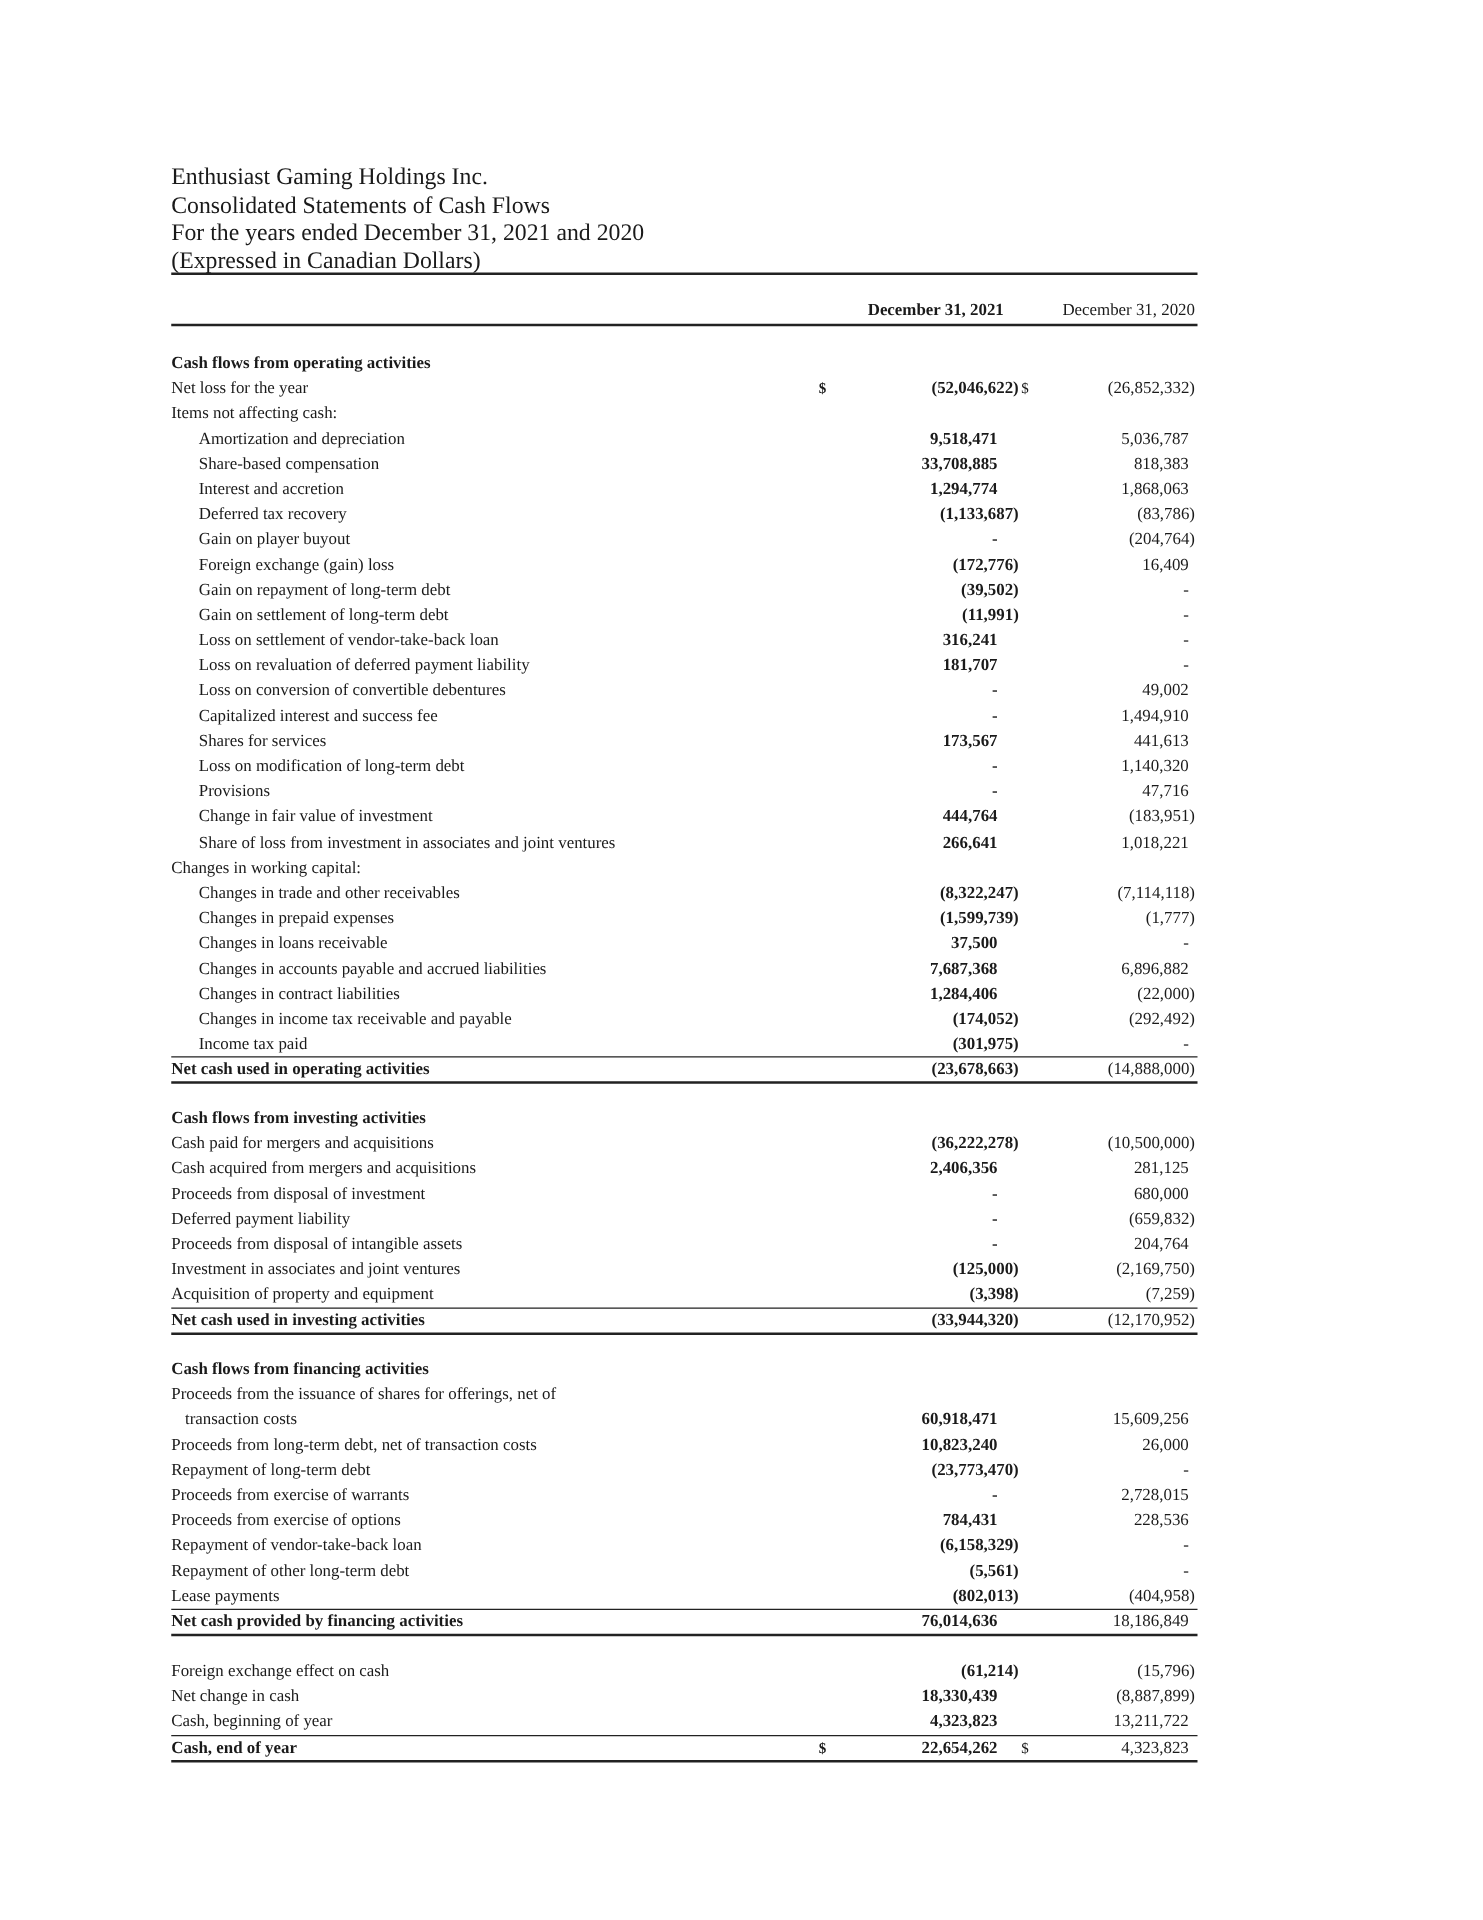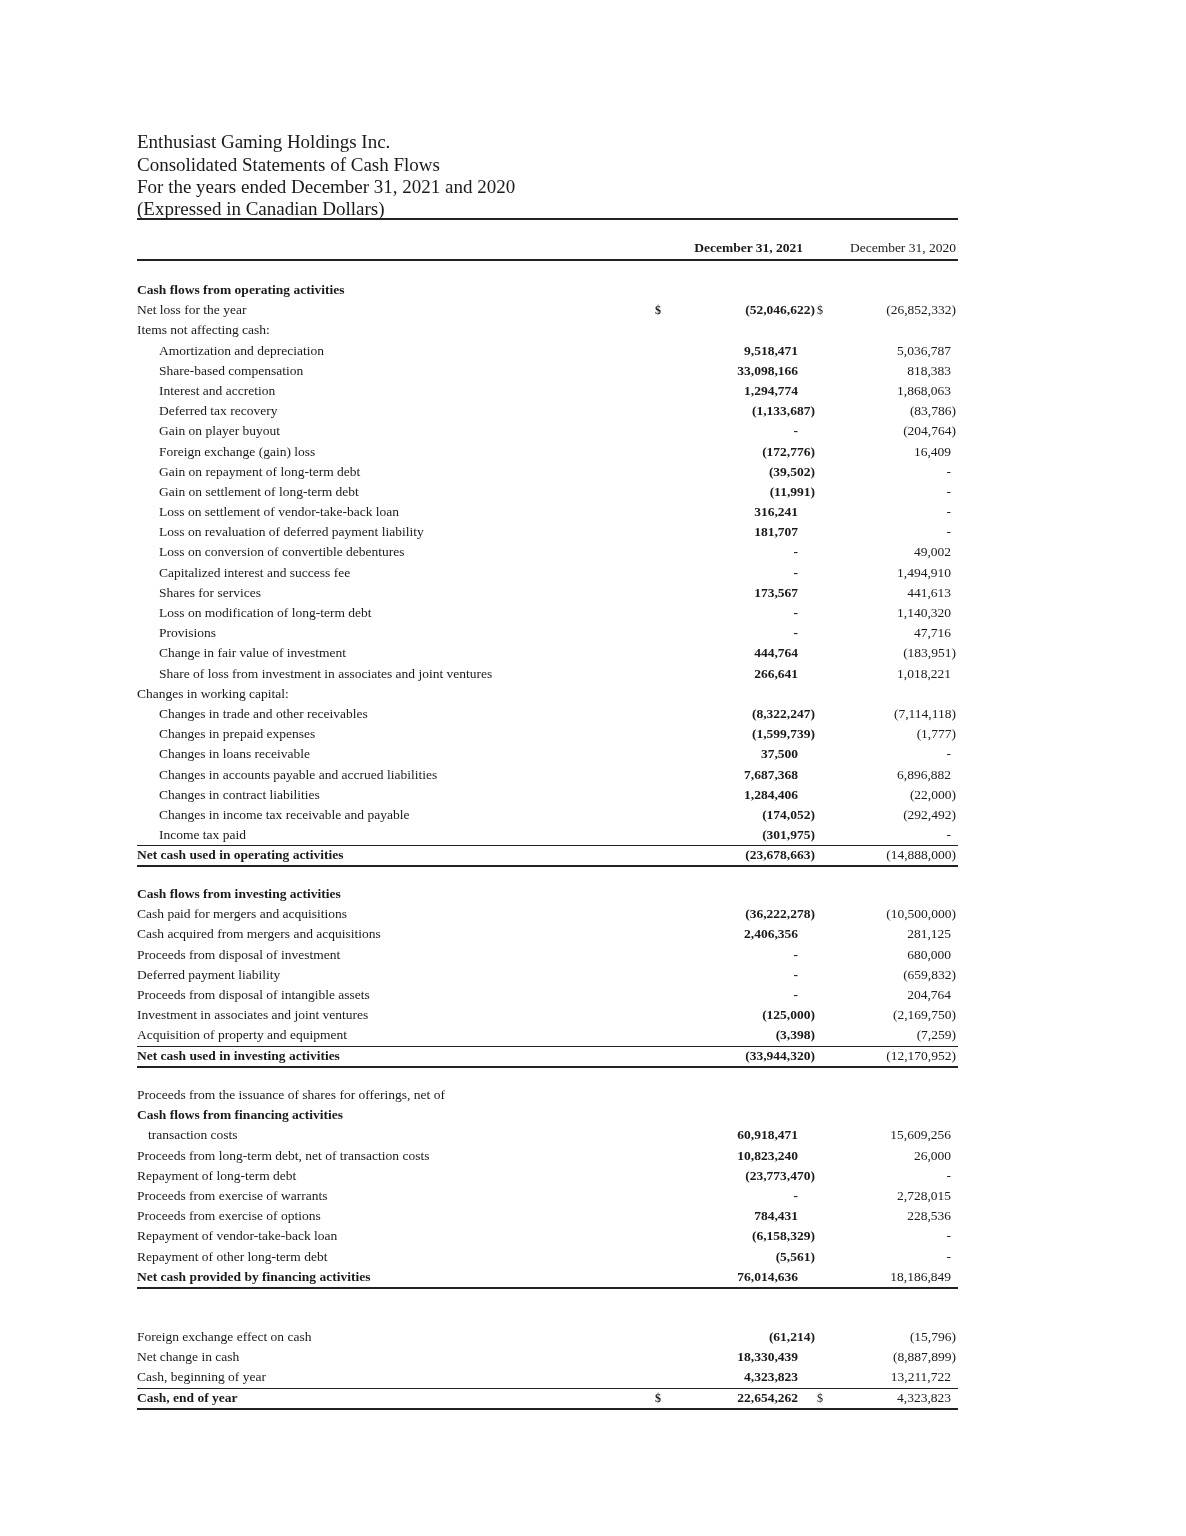--- a/index.html
+++ b/index.html
@@ -71,21 +71,21 @@
         <span class="lbl">Items not affecting cash:</span>
       </div>
 
     <div class="row ind">
         <span class="lbl">Amortization and depreciation</span>
         <span class="v1 pos">9,518,471</span>
         <span class="v2 pos">5,036,787</span>
       </div>
     <div class="row ind">
         <span class="lbl">Share-based compensation</span>
-        <span class="v1 pos">33,098,166</span>
+        <span class="v1 pos">33,708,885</span>
         <span class="v2 pos">818,383</span>
       </div>
     <div class="row ind">
         <span class="lbl">Interest and accretion</span>
         <span class="v1 pos">1,294,774</span>
         <span class="v2 pos">1,868,063</span>
       </div>
     <div class="row ind">
         <span class="lbl">Deferred tax recovery</span>
         <span class="v1">(1,133,687)</span>
@@ -242,25 +242,25 @@
         <span class="v2">(7,259)</span>
       </div>
     <div class="row total">
         <span class="lbl">Net cash used in investing activities</span>
         <span class="v1">(33,944,320)</span>
         <span class="v2">(12,170,952)</span>
       </div>
   </div>
 
   <div class="rows" style="top:1085px;">
-    <div class="row">
-        <span class="lbl">Proceeds from the issuance of shares for offerings, net of</span>
-      </div>
     <div class="row bold">
         <span class="lbl">Cash flows from financing activities</span>
+      </div>
+    <div class="row">
+        <span class="lbl">Proceeds from the issuance of shares for offerings, net of</span>
       </div>
     <div class="row ind2">
         <span class="lbl">transaction costs</span>
         <span class="v1 pos">60,918,471</span>
         <span class="v2 pos">15,609,256</span>
       </div>
     <div class="row">
         <span class="lbl">Proceeds from long-term debt, net of transaction costs</span>
         <span class="v1 pos">10,823,240</span>
         <span class="v2 pos">26,000</span>
@@ -282,20 +282,25 @@
       </div>
     <div class="row">
         <span class="lbl">Repayment of vendor-take-back loan</span>
         <span class="v1">(6,158,329)</span>
         <span class="dash2">-</span>
       </div>
     <div class="row">
         <span class="lbl">Repayment of other long-term debt</span>
         <span class="v1">(5,561)</span>
         <span class="dash2">-</span>
+      </div>
+    <div class="row sub-rule">
+        <span class="lbl">Lease payments</span>
+        <span class="v1">(802,013)</span>
+        <span class="v2">(404,958)</span>
       </div>
     <div class="row total">
         <span class="lbl">Net cash provided by financing activities</span>
         <span class="v1 pos">76,014,636</span>
         <span class="v2 pos">18,186,849</span>
       </div>
   </div>
 
   <div class="rows" style="top:1327px;">
     <div class="row">

